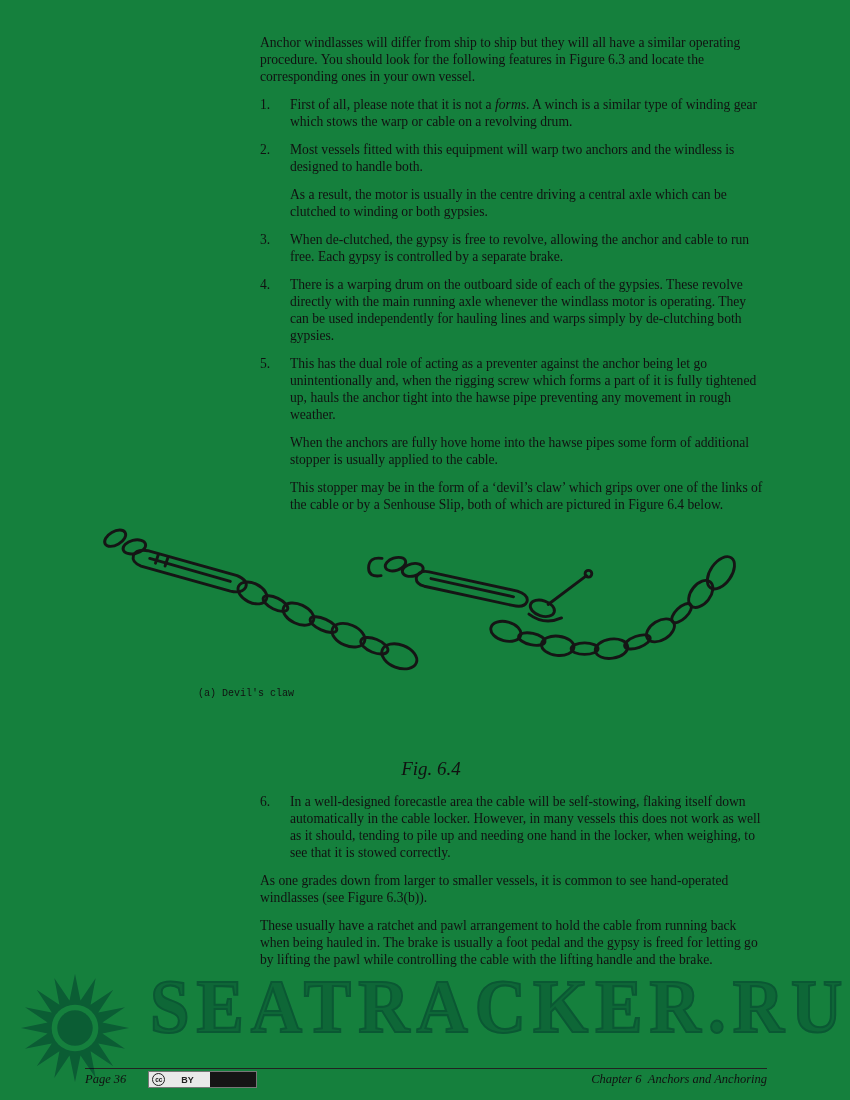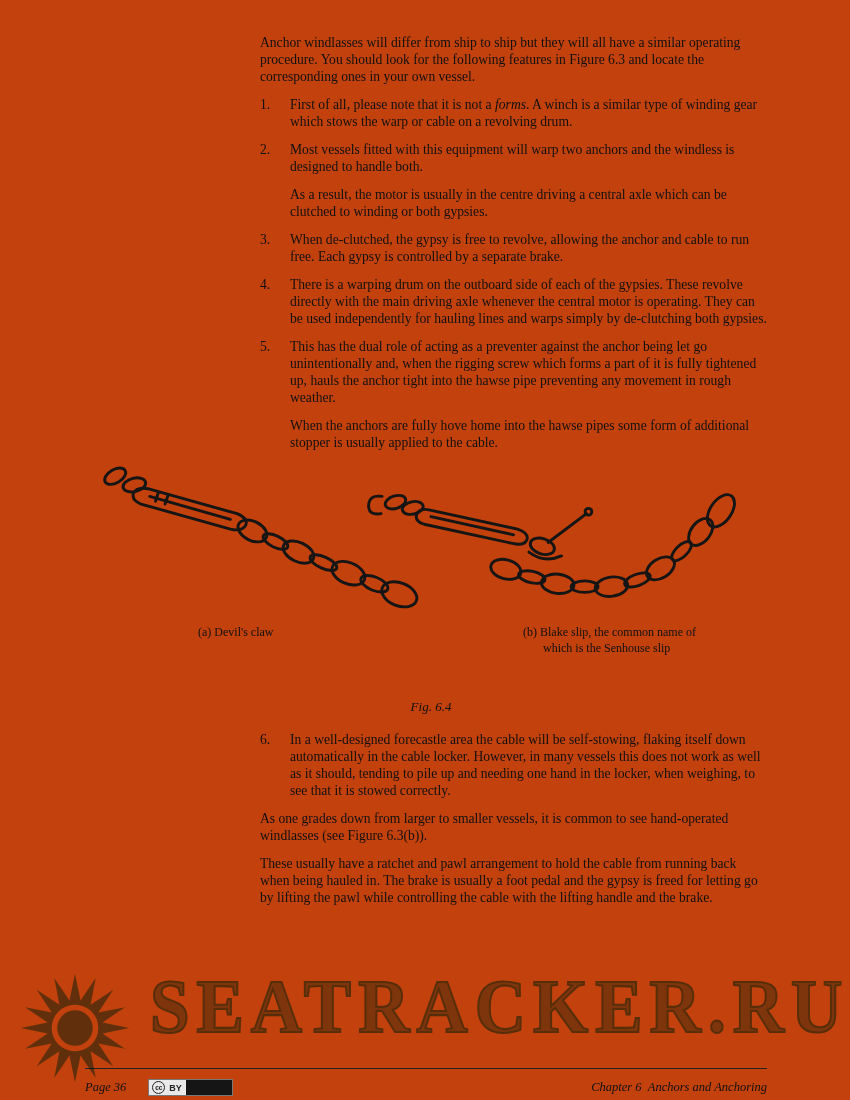--- a/index.html
+++ b/index.html
@@ -1,50 +1,50 @@
 <!DOCTYPE html>
 <html><head>
 <meta charset="utf-8">
 <style>
   html,body { margin:0; padding:0; background:#ffffff; }
   .page {
-    position:relative; width:850px; height:1100px; background:#c2410c;
+    position:relative; width:850px; height:1100px; background:#15803d;
     overflow:hidden;
     font-family:"Liberation Serif","DejaVu Serif",serif;
     color:#111;
   }
   .content {
     position:absolute; left:260px; top:34px; width:507px;
     font-size:13.6px; line-height:17px;
   }
   .para { margin:0 0 11px 0; }
   .item { display:flex; margin:0 0 11px 0; }
   .item .num { flex:none; width:30px; }
   .item .ibody { flex:1; }
   .item .ibody .para:last-child { margin-bottom:0; }
   em { font-style:italic; }
 
   
   .figure { position:relative; margin:10px 0 4px -165px; width:672px; }
   .fig-art { display:block; width:672px; height:160px; }
   .captions { position:relative; height:60px; margin-top:2px;
-    font-family:Liberation Serif, serif; font-size:12px; line-height:16px; }
+    font-family:Liberation Mono, monospace; font-size:10px; line-height:16px; }
   .cap-a { position:absolute; left:103px; top:0; }
   .cap-b { position:absolute; left:428px; top:0; width:178px; text-indent:-20px; padding-left:20px; }
-  .fig-label { text-align:center; font-style:italic; font-size:13px; margin:14px 0 16px 0; }
+  .fig-label { text-align:center; font-style:italic; font-size:19px; margin:14px 0 16px 0; }
 
   
   .footer {
     position:absolute; left:85px; top:1068px; width:682px; z-index:1;
-    border-top:1px solid #222; padding-top:10px;
+    border-top:1px solid #222; padding-top:2px;
     display:flex; align-items:center;
     font-style:italic; font-size:12.5px;
   }
   .cc-badge { display:inline-flex; align-items:center; margin-left:22px;
-    border:1px solid #777; background:#e9e9e9; height:15px; padding:0 0 0 3px; gap:2px; }
+    border:1px solid #777; background:#e9e9e9; height:15px; padding:0 0 0 3px; gap:14px; }
   .cc-circle { width:11px; height:11px; border:1.5px solid #222; border-radius:50%;
     display:inline-flex; align-items:center; justify-content:center;
     font:700 6.5px "Liberation Sans",sans-serif; font-style:normal; color:#222; }
   .cc-by { font:700 9px "Liberation Sans",sans-serif; font-style:normal; color:#222; padding:0 2px; }
   .cc-black { width:46px; height:15px; background:#151515; }
   .chap { margin-left:auto; }
 
   
   .watermark {
     position:absolute; left:19px; top:972px; z-index:5; height:116px;
@@ -87,29 +87,30 @@
     <div class="item">
       <span class="num">3.</span>
       <div class="ibody">
         <p class="para">When de-clutched, the gypsy is free to revolve, allowing the anchor and cable to run free. Each gypsy is controlled by a separate brake.</p>
       </div>
     </div>
 
     <div class="item">
       <span class="num">4.</span>
       <div class="ibody">
-        <p class="para">There is a warping drum on the outboard side of each of the gypsies. These revolve directly with the main driving axle whenever the central motor is operating. They can be used independently for hauling lines and warps simply by de-clutching both gypsies.</p>
+        <p class="para">There is a warping drum on the outboard side of each of the gypsies. These revolve directly with the main running axle whenever the windlass motor is operating. They can be used independently for hauling lines and warps simply by de-clutching both gypsies.</p>
       </div>
     </div>
 
     <div class="item">
       <span class="num">5.</span>
       <div class="ibody">
         <p class="para">This has the dual role of acting as a preventer against the anchor being let go unintentionally and, when the rigging screw which forms a part of it is fully tightened up, hauls the anchor tight into the hawse pipe preventing any movement in rough weather.</p>
         <p class="para">When the anchors are fully hove home into the hawse pipes some form of additional stopper is usually applied to the cable.</p>
+        <p class="para">This stopper may be in the form of a ‘devil’s claw’ which grips over one of the links of the cable or by a Senhouse Slip, both of which are pictured in Figure 6.4 below.</p>
       </div>
     </div>
 
     <div class="figure">
       <svg class="fig-art" viewBox="0 0 700 165">
         <g stroke="#151515" fill="none" stroke-width="3" stroke-linecap="round">
           <g>
             <ellipse cx="21" cy="14" rx="12" ry="7" transform="rotate(-30 21 14)"></ellipse>
             <ellipse cx="41" cy="23" rx="12" ry="7" transform="rotate(-14 41 23)"></ellipse>
             <path d="M55 27 L148 53 Q160 58 157 65 Q153 72 141 69 L48 43 Q38 39 40 32 Q43 25 55 27 Z"></path>
@@ -142,21 +143,20 @@
             <ellipse cx="565" cy="122" rx="14" ry="6" transform="rotate(-20 565 122)"></ellipse>
             <ellipse cx="589" cy="110" rx="16" ry="10" transform="rotate(-32 589 110)"></ellipse>
             <ellipse cx="611" cy="92" rx="13" ry="6" transform="rotate(-44 611 92)"></ellipse>
             <ellipse cx="631" cy="72" rx="16" ry="10" transform="rotate(-52 631 72)"></ellipse>
             <ellipse cx="652" cy="50" rx="19" ry="11" transform="rotate(-55 652 50)"></ellipse>
           </g>
         </g>
       </svg>
       <div class="captions">
         <div class="cap-a">(a) Devil's claw</div>
-        <div class="cap-b">(b) Blake slip, the common name of which is the Senhouse slip</div>
       </div>
       <div class="fig-label">Fig. 6.4</div>
     </div>
 
     <div class="item">
       <span class="num">6.</span>
       <div class="ibody">
         <p class="para">In a well-designed forecastle area the cable will be self-stowing, flaking itself down automatically in the cable locker. However, in many vessels this does not work as well as it should, tending to pile up and needing one hand in the locker, when weighing, to see that it is stowed correctly.</p>
       </div>
     </div>

